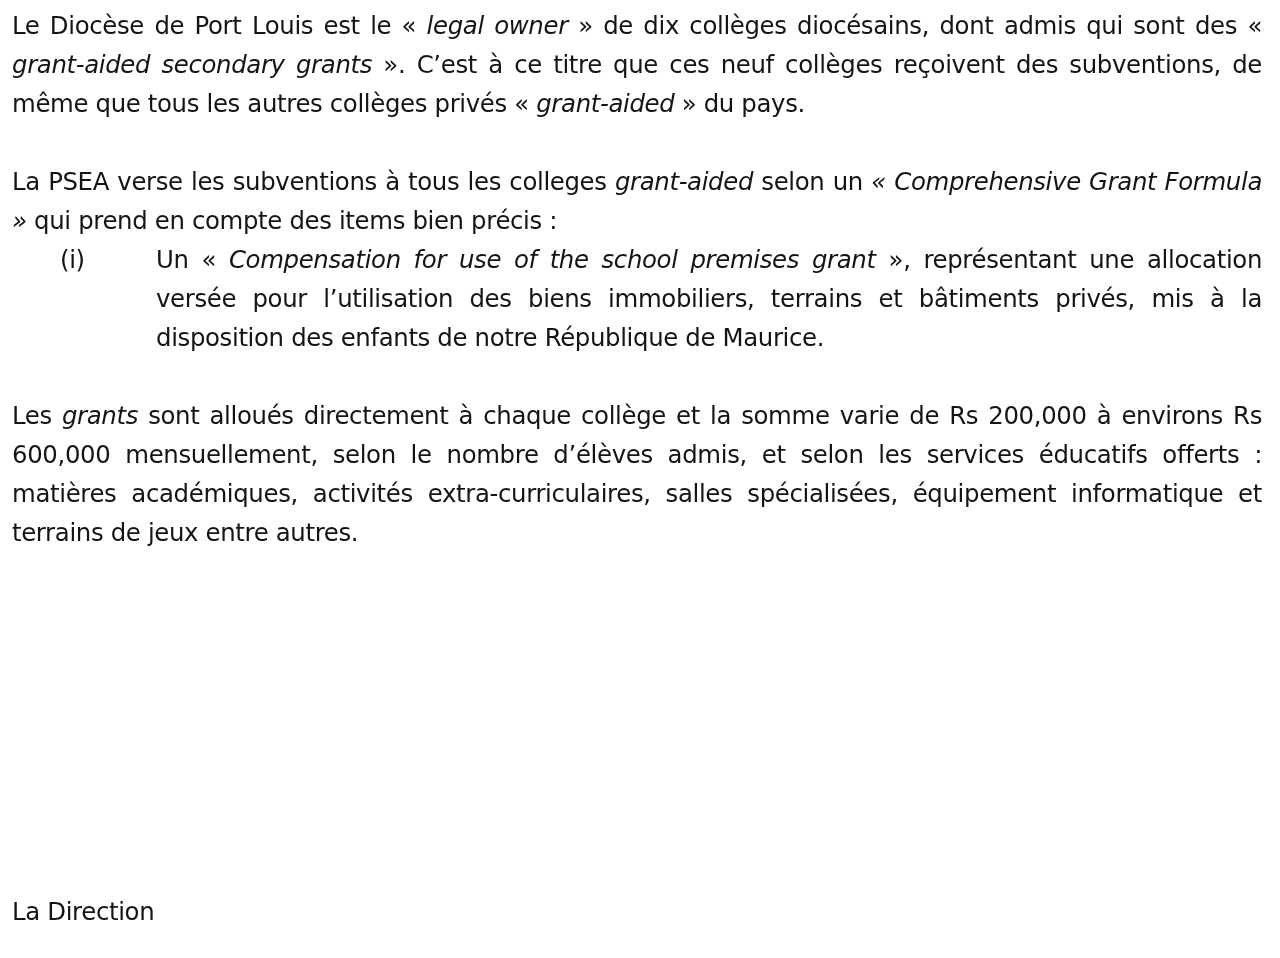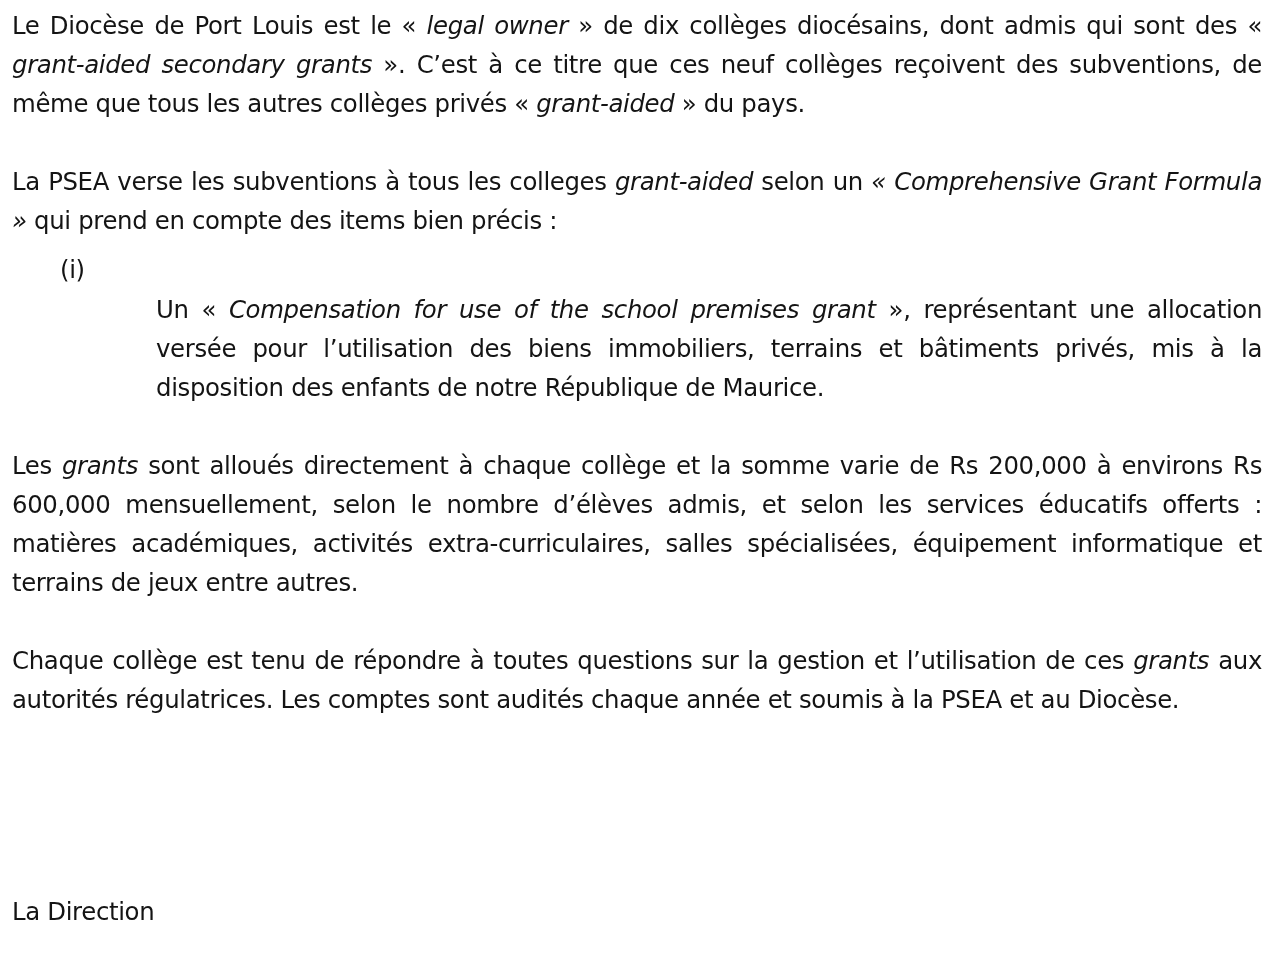--- a/index.html
+++ b/index.html
@@ -22,41 +22,40 @@
       width: 1250px;
       font-size: 24.4px;
       line-height: 39px;
       letter-spacing: -0.35px;
     }
     .para {
       margin: 0 0 39px 0;
       text-align: justify;
       text-align-last: left;
     }
-    .para.tight { margin-bottom: 10px; }
+    .para.tight { margin-bottom: 0; }
     em { font-style: italic; }
     .list {
       margin: 0 0 39px 0;
       padding: 0;
       list-style: none;
     }
     .list-item {
       display: flex;
       align-items: flex-start;
     }
     .list-marker {
       width: 96px;
       padding-left: 48px;
       flex: 0 0 auto;
     }
     .list-text {
       flex: 1 1 auto;
       text-align: justify;
       text-align-last: left;
-      margin-top: 40px;
     }
     .signature {
       position: absolute;
       left: 12px;
       top: 892px;
       font-size: 24.4px;
       line-height: 39px;
       letter-spacing: -0.35px;
     }
   </style>
@@ -73,17 +72,16 @@
     <div class="list-item">
       <span class="list-marker">(i)</span>
       <span class="list-text"><span>Un « </span><em>Compensation for use of the school premises grant</em><span> », représentant une allocation versée pour l’utilisation des biens immobiliers, terrains et bâtiments privés, mis à la disposition des enfants de notre République de Maurice.</span></span>
     </div>
     <div class="list-item">
     </div>
   </div>
 
   <p class="para"><span>Les </span><em>grants</em><span> sont alloués directement à chaque collège et la somme varie de Rs 200,000 à environs Rs 600,000 mensuellement, selon le nombre d’élèves admis, et selon les services éducatifs offerts : matières académiques, activités extra-curriculaires, salles spécialisées, équipement informatique et terrains de jeux entre autres.</span></p>
 
-  <p class="para"><span>Chaque collège est tenu de répondre à toutes questions sur la gestion et l’utilisation de ces </span><em>grants</em><span> aux autorités régulatrices.  Les comptes sont audités chaque année et soumis à la PSEA et au Diocèse.</span></p>
 
 </div>
 
 <div class="signature">La Direction</div>
 
 </body></html>

